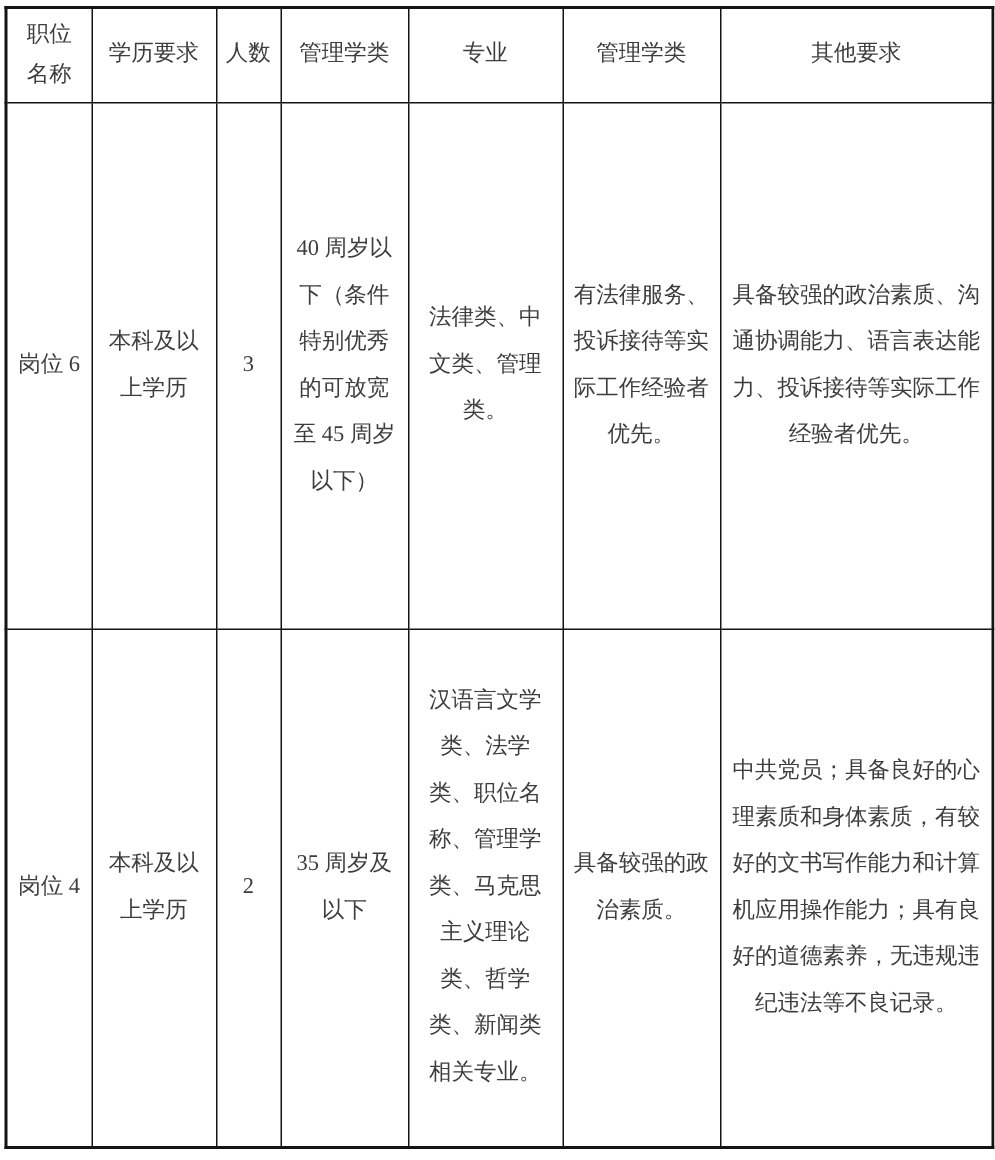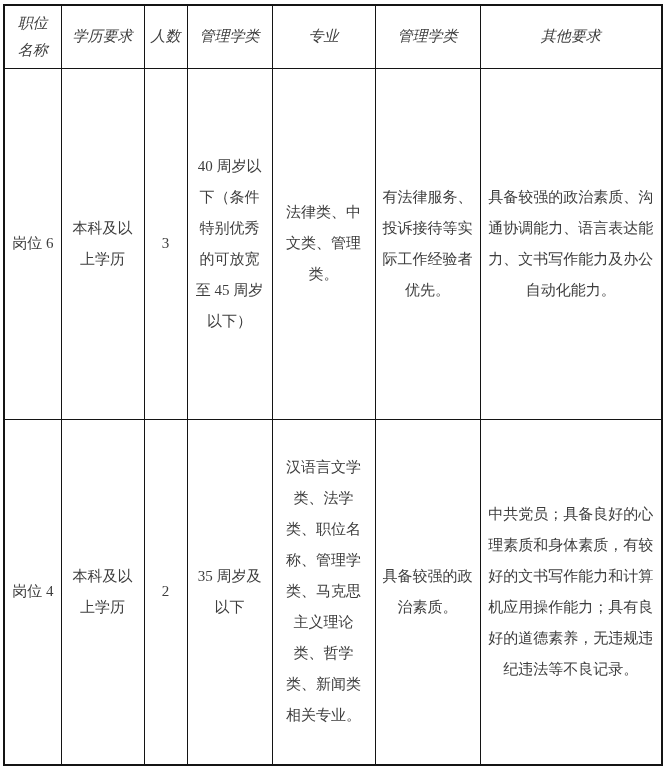--- a/index.html
+++ b/index.html
@@ -29,21 +29,21 @@
     border: 1px solid #141414;
     text-align: center;
     vertical-align: middle;
     font-weight: normal;
     font-size: 15px;
     line-height: 31px;
     padding: 2px 7px;
     word-break: normal;
     overflow-wrap: break-word;
   }
-  tr.header-row { height: 63px; font-style: italic; }
+  tr.header-row { height: 63px; }
   tr.header-row th { line-height: 27px; padding: 2px 6px; }
   tr.row-1 { height: 351px; }
   tr.row-2 { height: 346px; }
   col.c-position   { width: 57px; }
   col.c-education  { width: 83px; }
   col.c-headcount  { width: 43px; }
   col.c-age        { width: 85px; }
   col.c-major      { width: 103px; }
   col.c-experience { width: 105px; }
   col.c-other      { width: 182px; }
@@ -74,21 +74,21 @@
       </tr>
     </thead>
     <tbody>
       <tr class="row-1">
         <td>岗位 6</td>
         <td>本科及以上学历</td>
         <td>3</td>
         <td>40 周岁以下（条件特别优秀的可放宽至 45 周岁以下）</td>
         <td>法律类、中文类、管理类。</td>
         <td>有法律服务、投诉接待等实际工作经验者优先。</td>
-        <td>具备较强的政治素质、沟通协调能力、语言表达能力、文书写作能力及办公自动化能力。</td>
+        <td>具备较强的政治素质、沟通协调能力、语言表达能力、投诉接待等实际工作经验者优先。</td>
       </tr>
       <tr class="row-2">
         <td>岗位 4</td>
         <td>本科及以上学历</td>
         <td>2</td>
         <td>35 周岁及以下</td>
         <td>汉语言文学类、法学类、职位名称、管理学类、马克思主义理论类、哲学类、新闻类相关专业。</td>
         <td>具备较强的政治素质。</td>
         <td>中共党员；具备良好的心理素质和身体素质，有较好的文书写作能力和计算机应用操作能力；具有良好的道德素养，无违规违纪违法等不良记录。</td>
       </tr>

